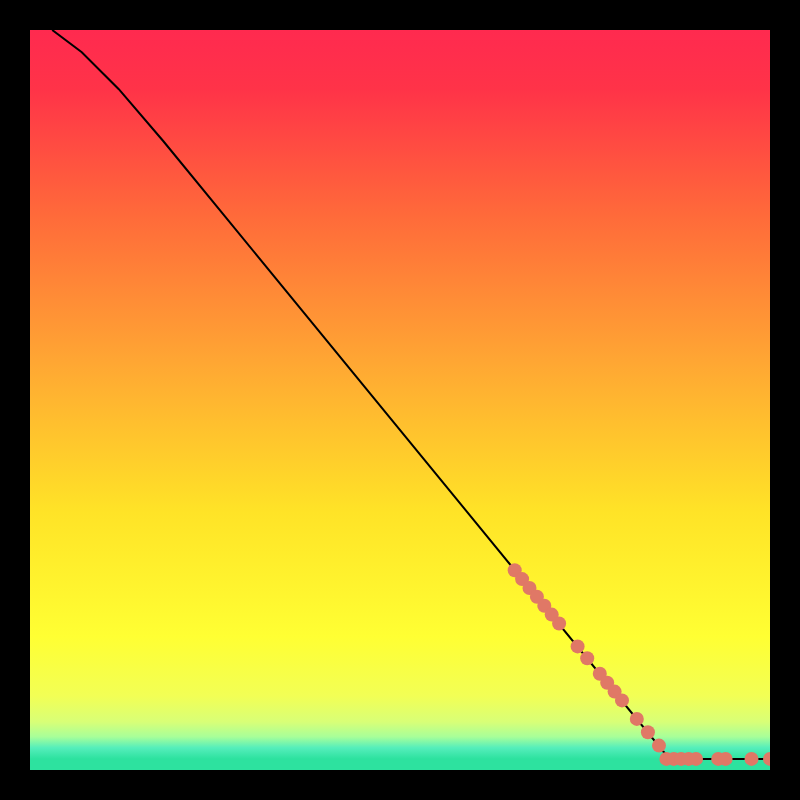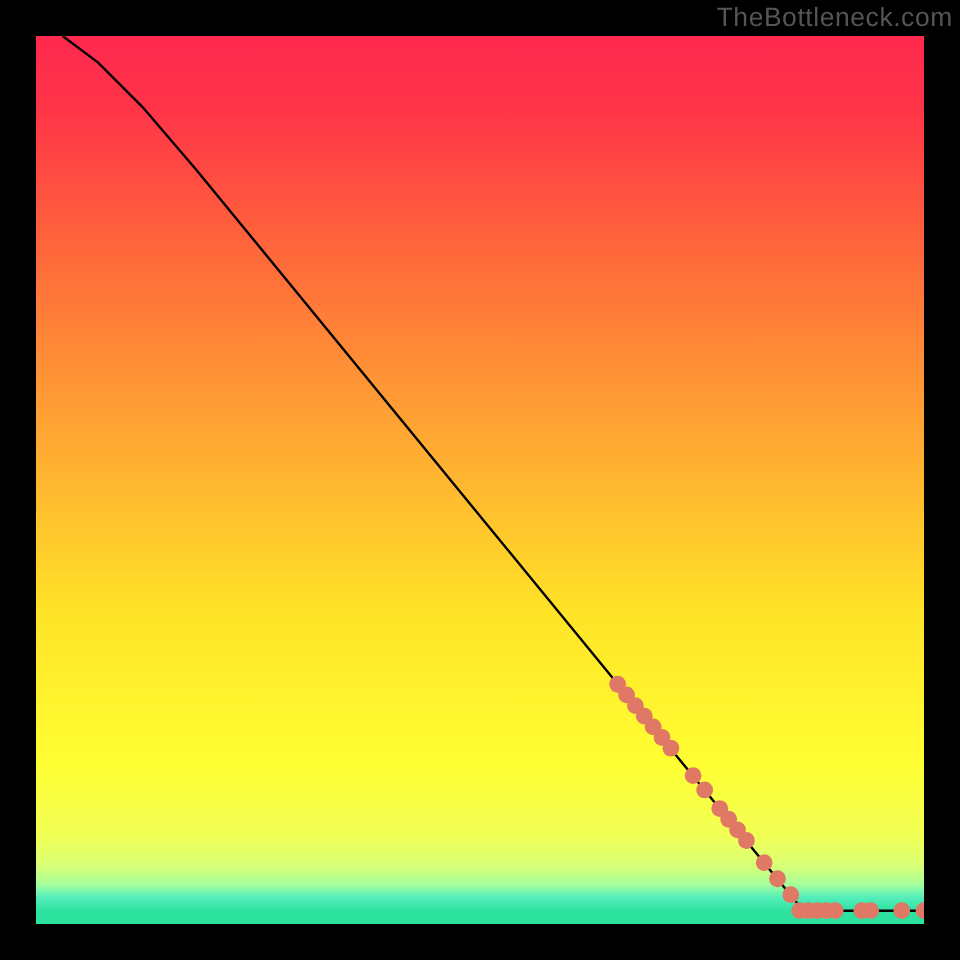--- a/index.html
+++ b/index.html
@@ -36,21 +36,20 @@
     overflow: hidden;
   }
   .plot svg {
     display: block;
   }
 </style>
 </head>
 <body>
 
 <div class="frame">
-  <div class="watermark">TheBottleneck.com</div>
 
   <div class="plot">
     <svg id="chart-svg" width="740" height="740" viewBox="0 0 740 740">
       <defs>
         <linearGradient id="bg-grad" x1="0" y1="0" x2="0" y2="1">
             <stop offset="0%" stop-color="#ff2a4f"></stop>
             <stop offset="8%" stop-color="#ff3348"></stop>
             <stop offset="25%" stop-color="#ff6a3a"></stop>
             <stop offset="45%" stop-color="#ffa733"></stop>
             <stop offset="65%" stop-color="#ffe327"></stop>

